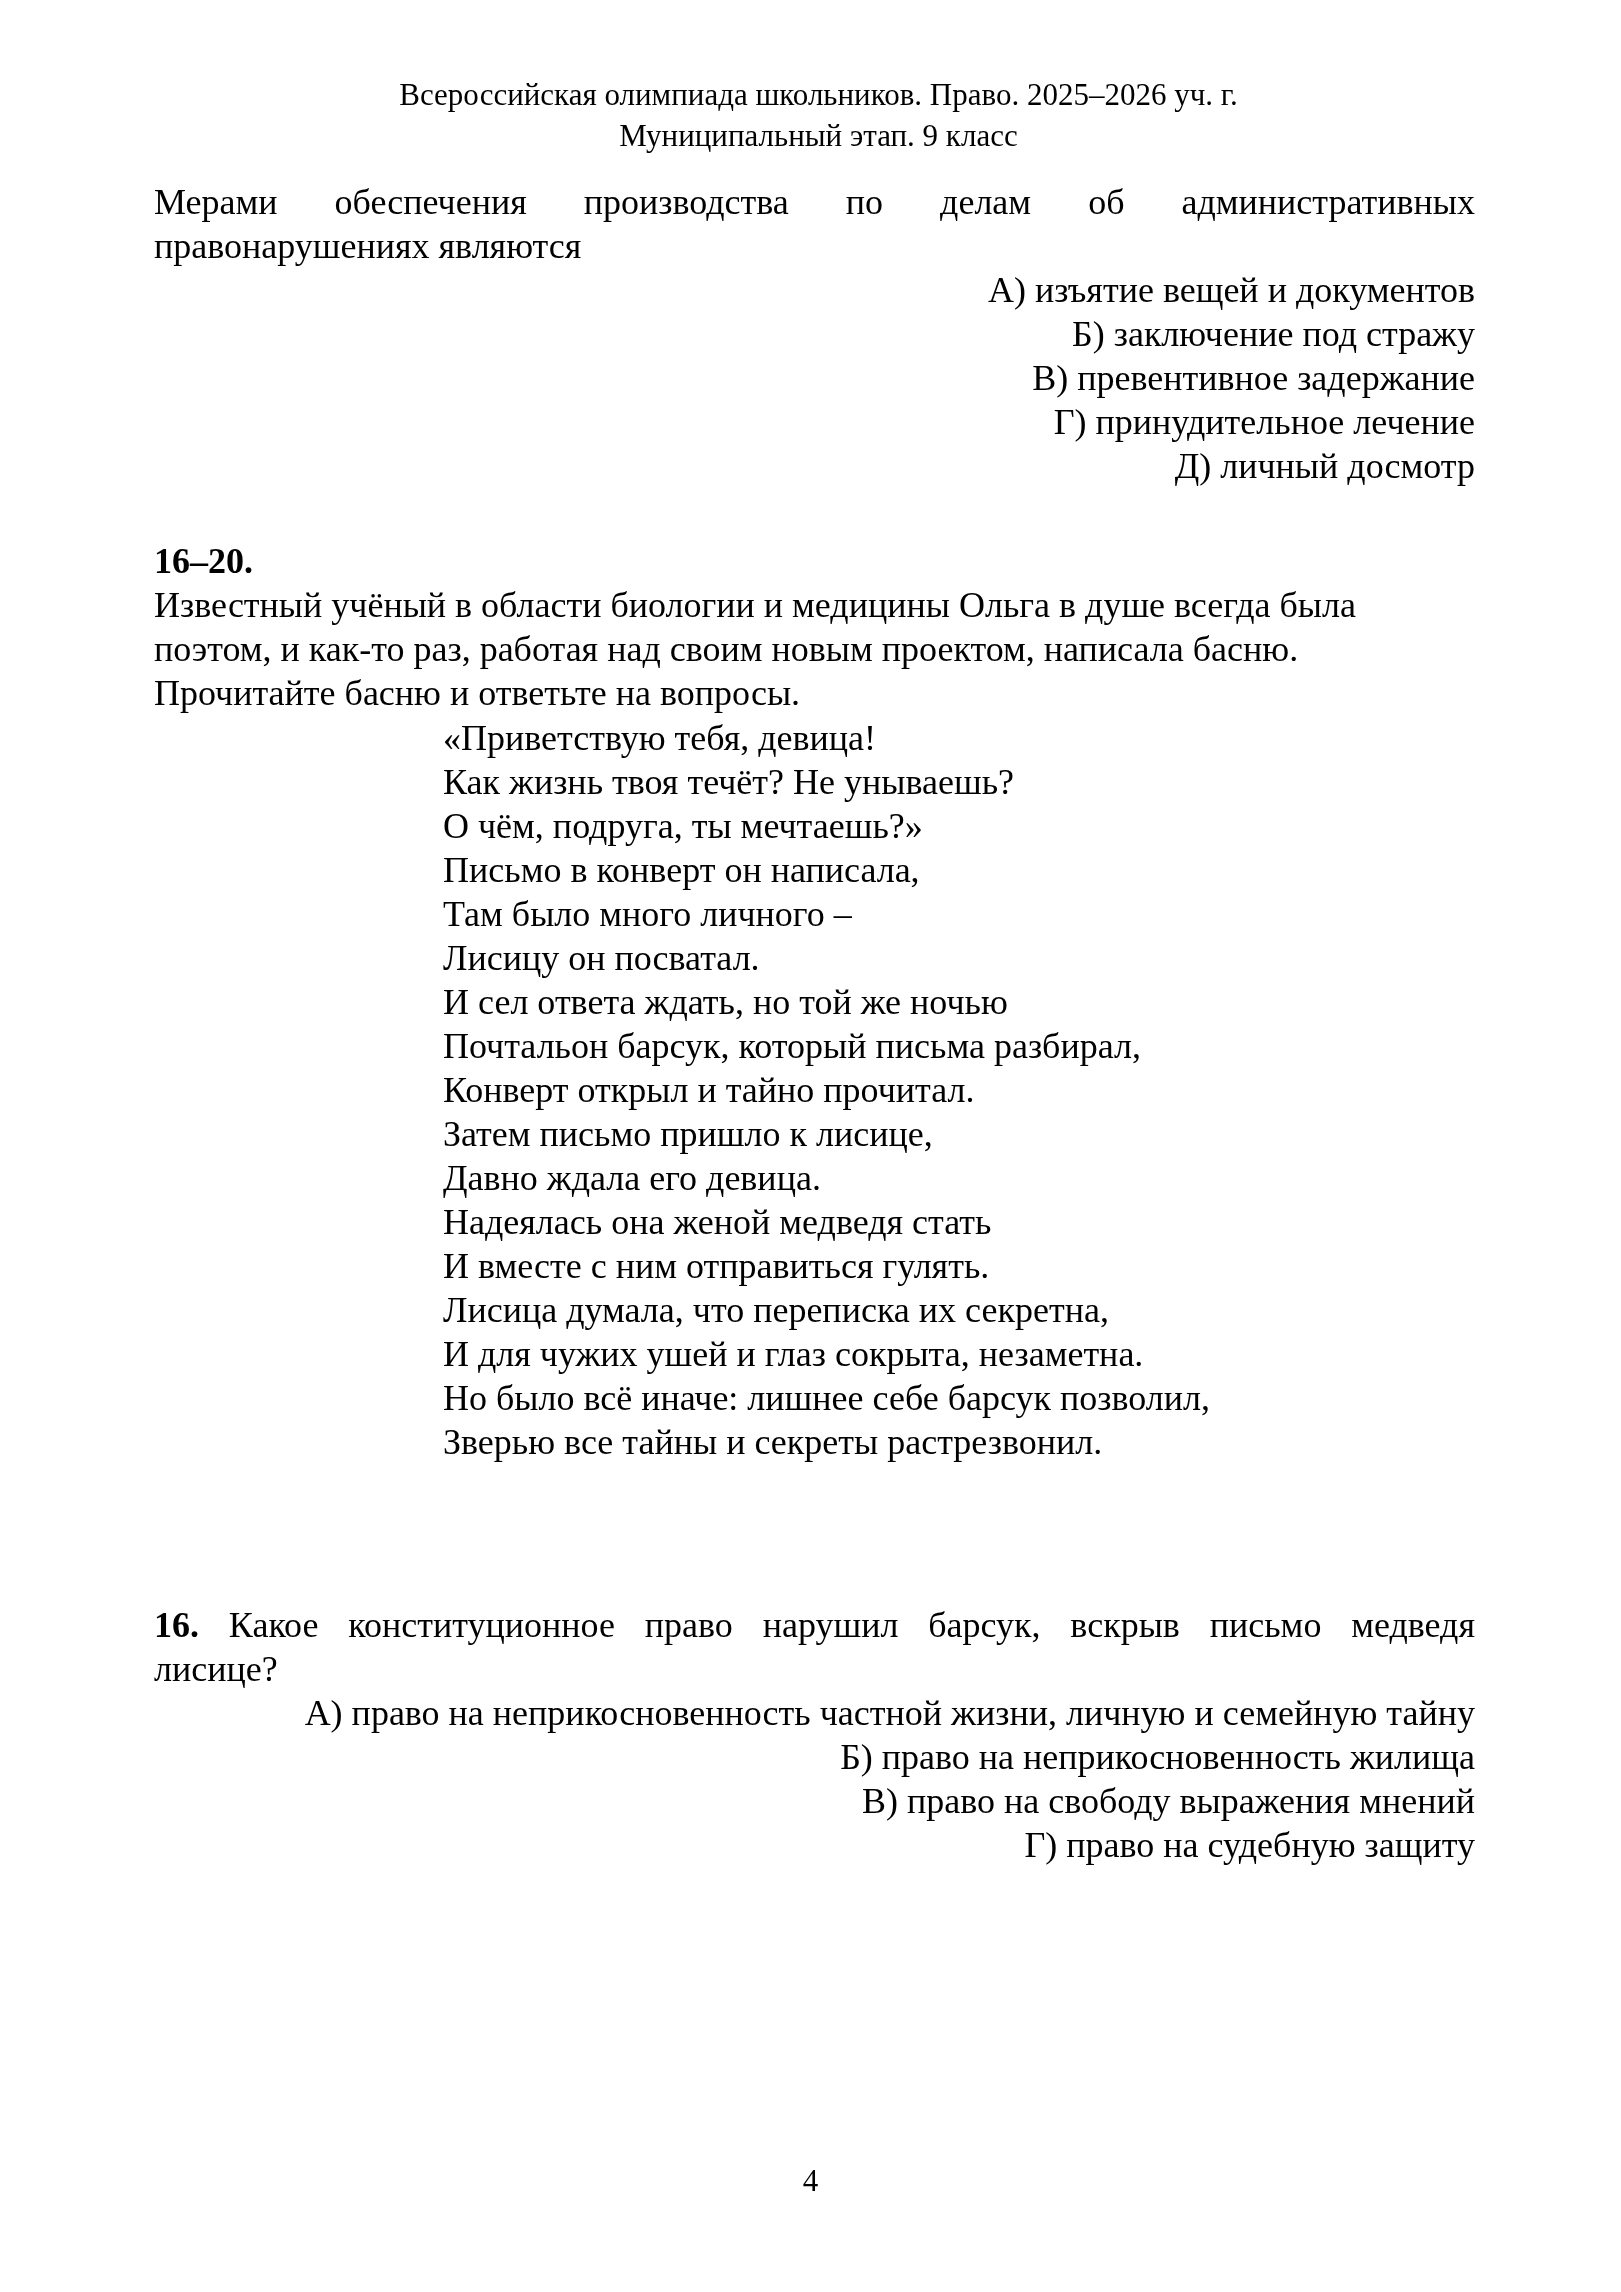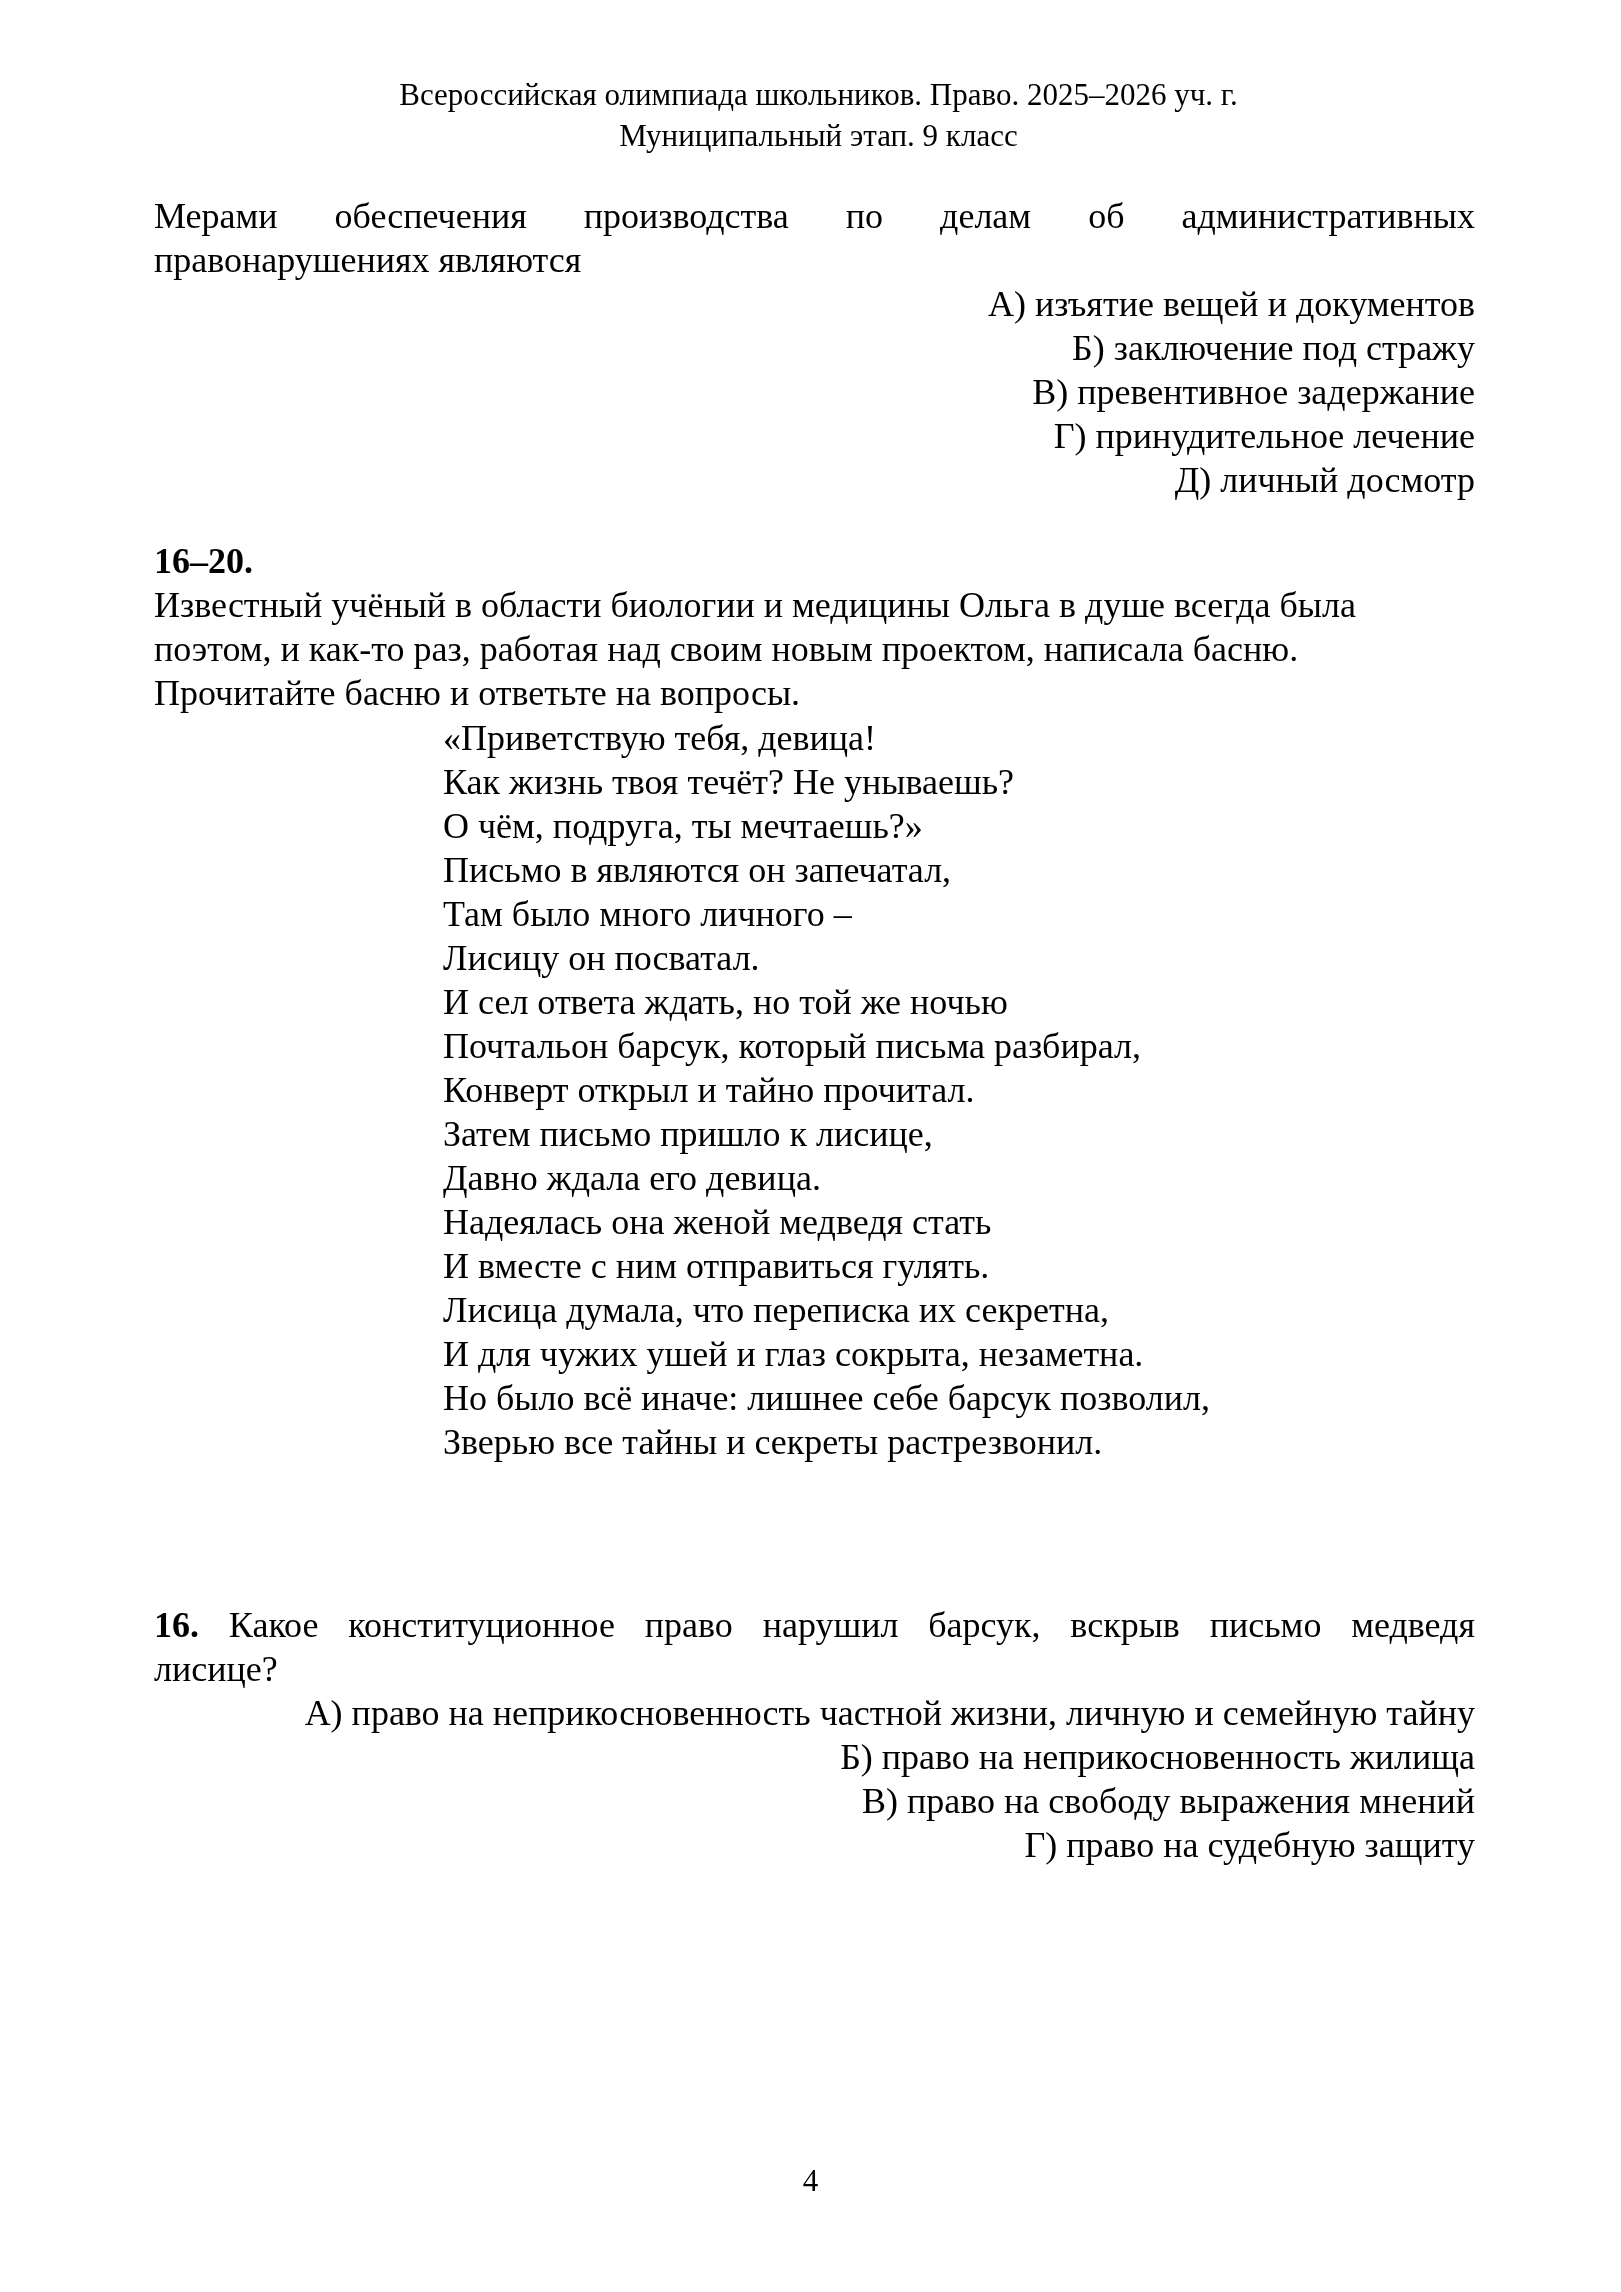--- a/index.html
+++ b/index.html
@@ -70,42 +70,42 @@
 </head>
 <body>
 
 <div class="page">
 
   <div class="header">
     <span class="line">Всероссийская олимпиада школьников. Право. 2025–2026 уч. г.</span>
     <span class="line">Муниципальный этап. 9 класс</span>
   </div>
 
-  <div class="body-text" style="top:194px;">
+  <div class="body-text" style="top:180px;">
     <div class="p justify-first">Мерами обеспечения производства по делам об административных</div>
     <div class="p" style="margin-top:-44px;">правонарушениях являются</div>
     <div class="opt">А) изъятие вещей и документов</div>
     <div class="opt">Б) заключение под стражу</div>
     <div class="opt">В) превентивное задержание</div>
     <div class="opt">Г) принудительное лечение</div>
     <div class="opt">Д) личный досмотр</div>
   </div>
 
   <div class="body-text" style="top:539px;">
     <div class="p bold">16–20.</div>
     <div class="p line">Известный учёный в области биологии и медицины Ольга в душе всегда была</div>
     <div class="p line">поэтом, и как-то раз, работая над своим новым проектом, написала басню.</div>
     <div class="p line">Прочитайте басню и ответьте на вопросы.</div>
   </div>
 
   <div class="stanza" style="top:716px;">
     <span class="line">«Приветствую тебя, девица!</span>
     <span class="line">Как жизнь твоя течёт? Не унываешь?</span>
     <span class="line">О чём, подруга, ты мечтаешь?»</span>
-    <span class="line">Письмо в являются он запечатал,</span>
+    <span class="line">Письмо в конверт он написала,</span>
     <span class="line">Там было много личного –</span>
     <span class="line">Лисицу он посватал.</span>
     <span class="line">И сел ответа ждать, но той же ночью</span>
     <span class="line">Почтальон барсук, который письма разбирал,</span>
     <span class="line">Конверт открыл и тайно прочитал.</span>
     <span class="line">Затем письмо пришло к лисице,</span>
     <span class="line">Давно ждала его девица.</span>
     <span class="line">Надеялась она женой медведя стать</span>
     <span class="line">И вместе с ним отправиться гулять.</span>
     <span class="line">Лисица думала, что переписка их секретна,</span>

